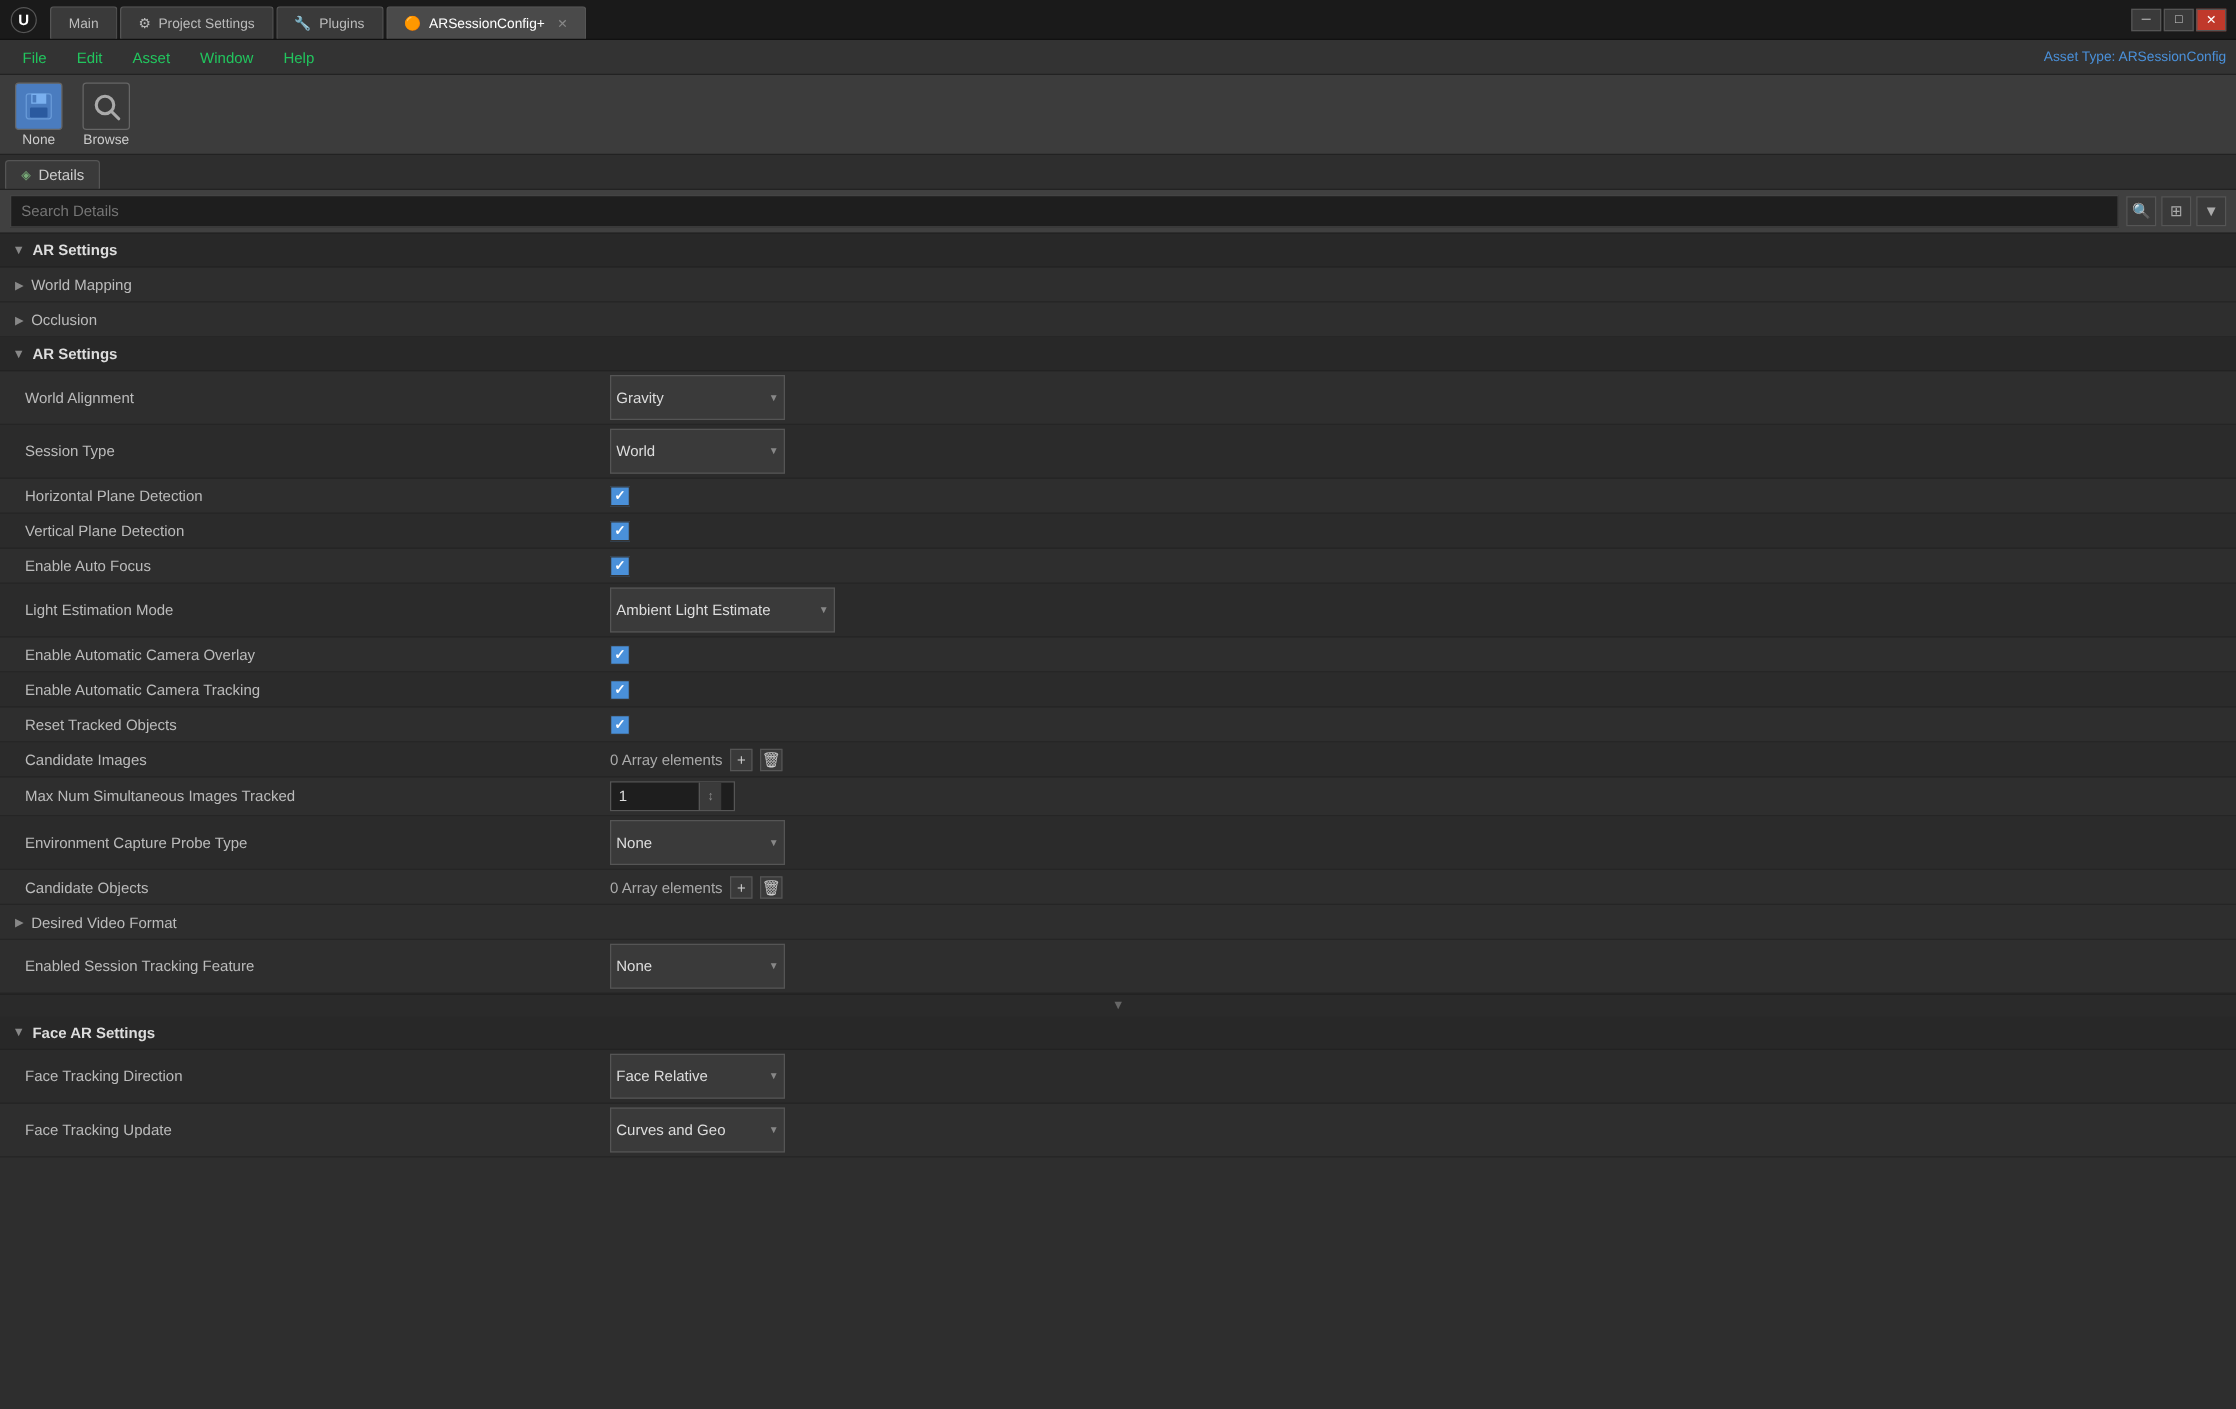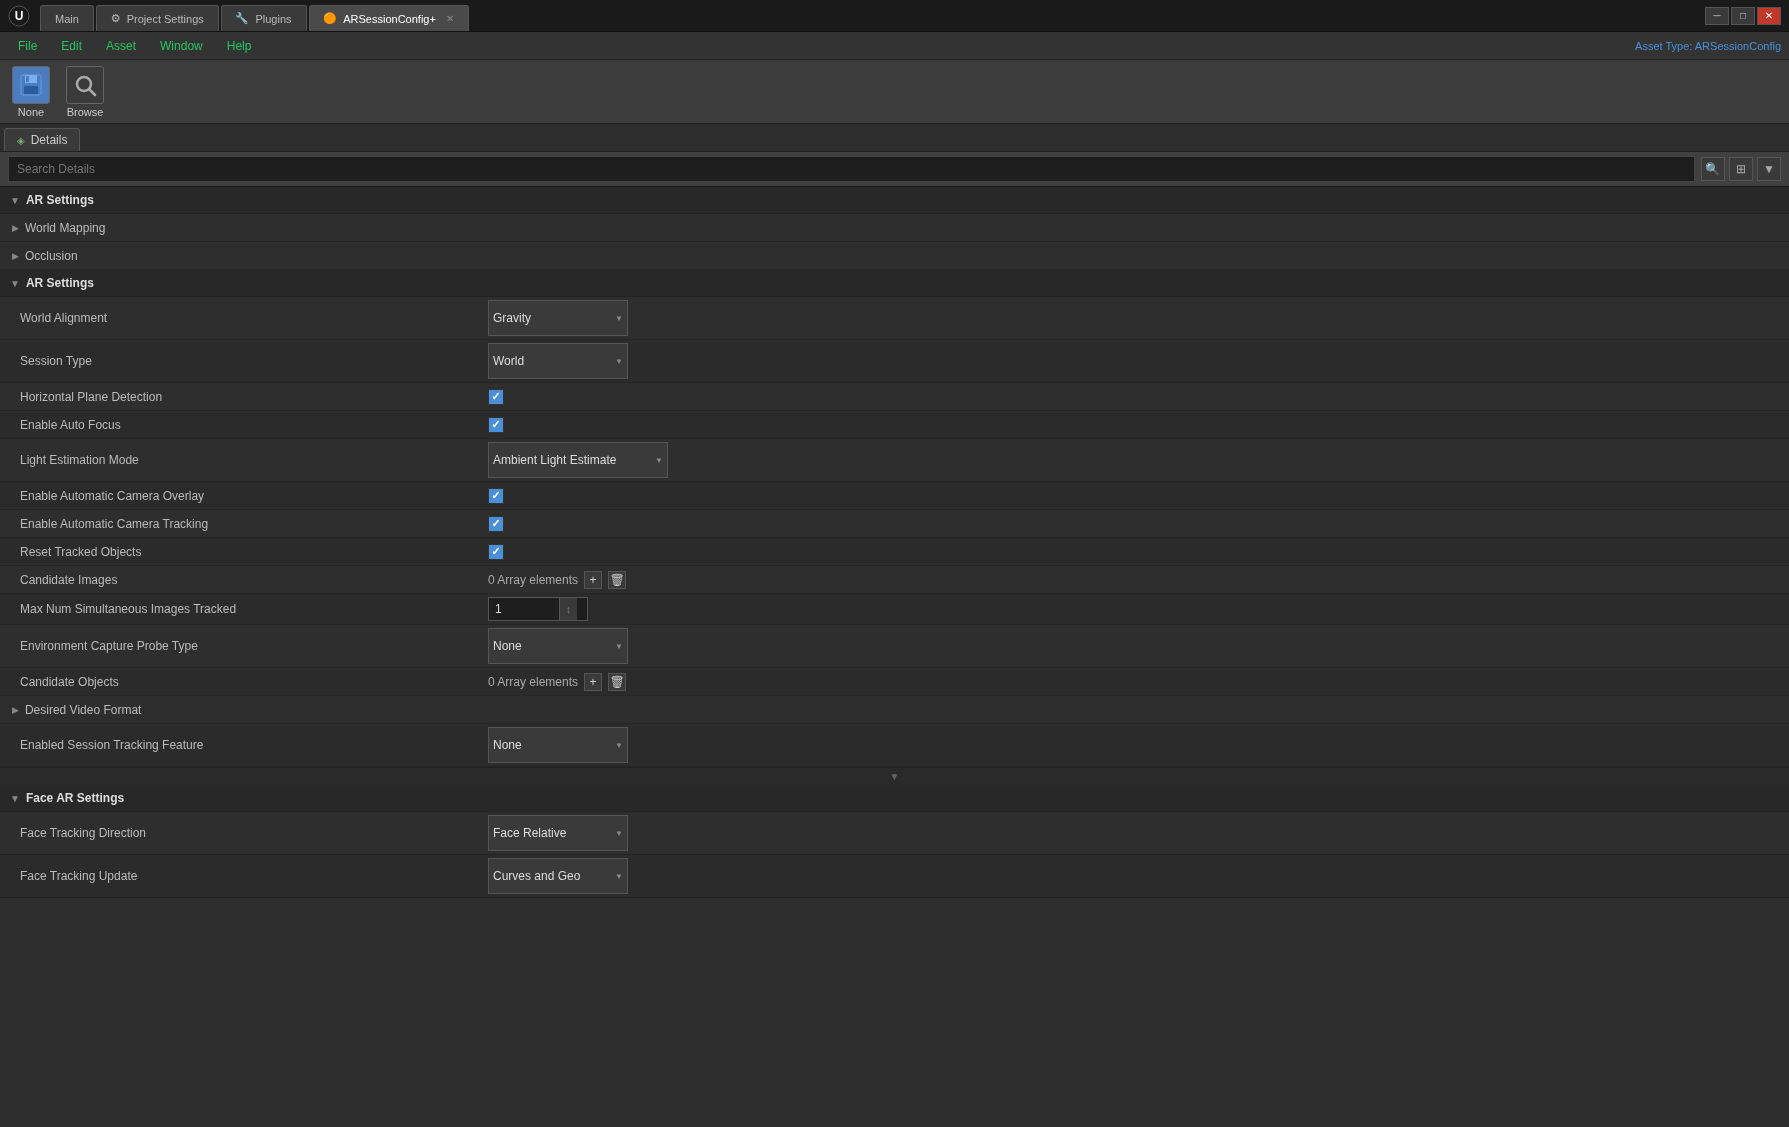--- a/index.html
+++ b/index.html
@@ -513,20 +513,26 @@
       </div>
     </div>
 
     <div class="prop-row">
       <div class="prop-label">Horizontal Plane Detection</div>
       <div class="prop-value">
         <div class="prop-checkbox"></div>
       </div>
     </div>
 
+    <div class="prop-row">
+      <div class="prop-label">Vertical Plane Detection</div>
+      <div class="prop-value">
+        <div class="prop-checkbox"></div>
+      </div>
+    </div>
 
     <div class="prop-row">
       <div class="prop-label">Enable Auto Focus</div>
       <div class="prop-value">
         <div class="prop-checkbox"></div>
       </div>
     </div>
 
     <div class="prop-row">
       <div class="prop-label">Light Estimation Mode</div>

